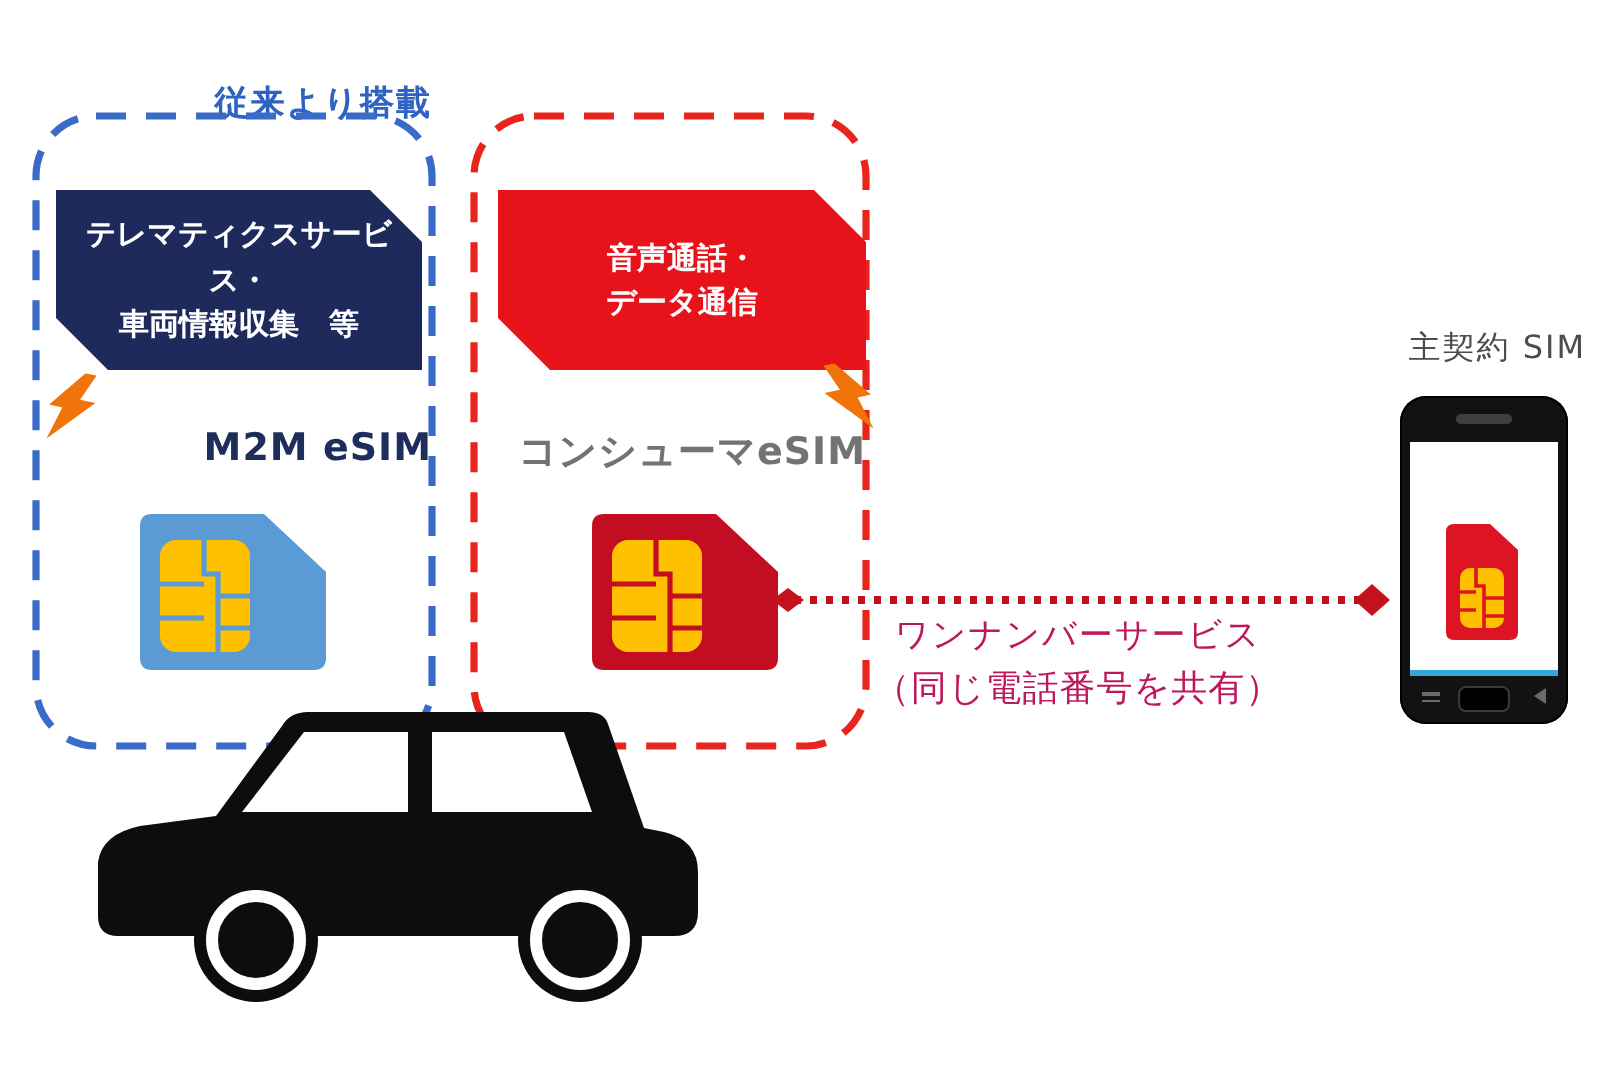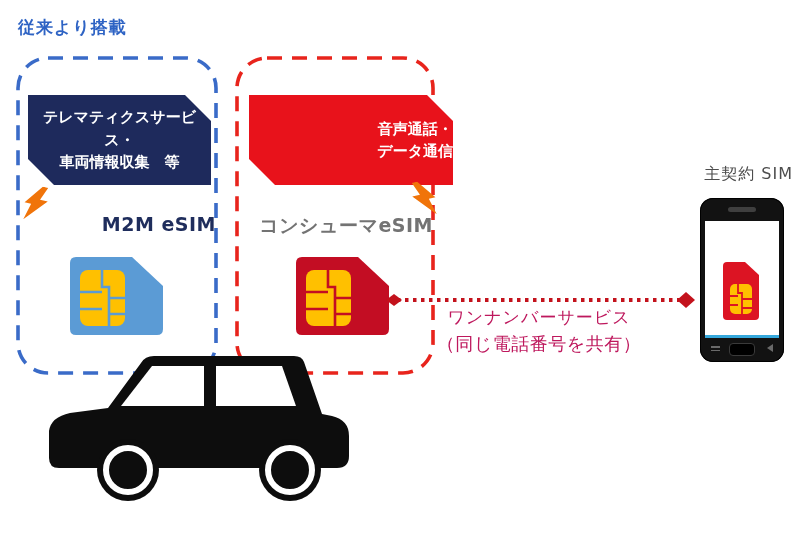--- a/index.html
+++ b/index.html
@@ -1,32 +1,32 @@
 <!DOCTYPE html>
 <html><head>
 <meta charset="utf-8">
 <style>
   * { margin:0; padding:0; box-sizing:border-box; }
   body { background:#fff; font-family:"DejaVu Sans","Liberation Sans",sans-serif; }
   .canvas { position:relative; width:805px; height:540px; background:#fff; overflow:hidden; }
 
-  .group-header { position:absolute; top:16px; text-align:left; font-size:17px; font-weight:bold; letter-spacing:1px; }
+  .group-header { position:absolute; top:40px; text-align:right; font-size:17px; font-weight:bold; letter-spacing:1px; }
   .hdr-left  { left:18px;  width:198px; color:#2E63C4; }
   .hdr-right { left:237px; width:196px; color:#E60012; }
 
   .dash-svg { position:absolute; }
 
   .service-box {
     position:absolute; top:95px; height:90px;
     display:flex; align-items:center; justify-content:center;
     text-align:center; color:#fff; font-weight:bold; font-size:15px; line-height:1.5;
     clip-path: polygon(0 0, calc(100% - 26px) 0, 100% 26px, 100% 100%, 26px 100%, 0 calc(100% - 26px));
   }
   .svc-left  { left:28px;  width:183px; background:#1E2A5C; }
-  .svc-right { left:249px; width:204px; background:#E8121B;justify-content:flex-end; }
+  .svc-right { left:249px; width:184px; background:#E8121B; }
 
   .bolt { position:absolute; width:30px; height:36px; }
   .bolt-left  { left:23px;  top:186px; transform:rotate(12deg); }
   .bolt-right { left:407px; top:181px; transform:scaleX(-1) rotate(12deg); }
 
   .sim-label { position:absolute; top:213px; text-align:right; font-size:19px; font-weight:bold; letter-spacing:0.5px; }
   .lbl-m2m      { left:18px;  width:198px; color:#1F2D5C; }
   .lbl-consumer { left:237px; width:196px; color:#737373; }
 
   .sim-card { position:absolute; top:257px; width:93px; height:78px; }

